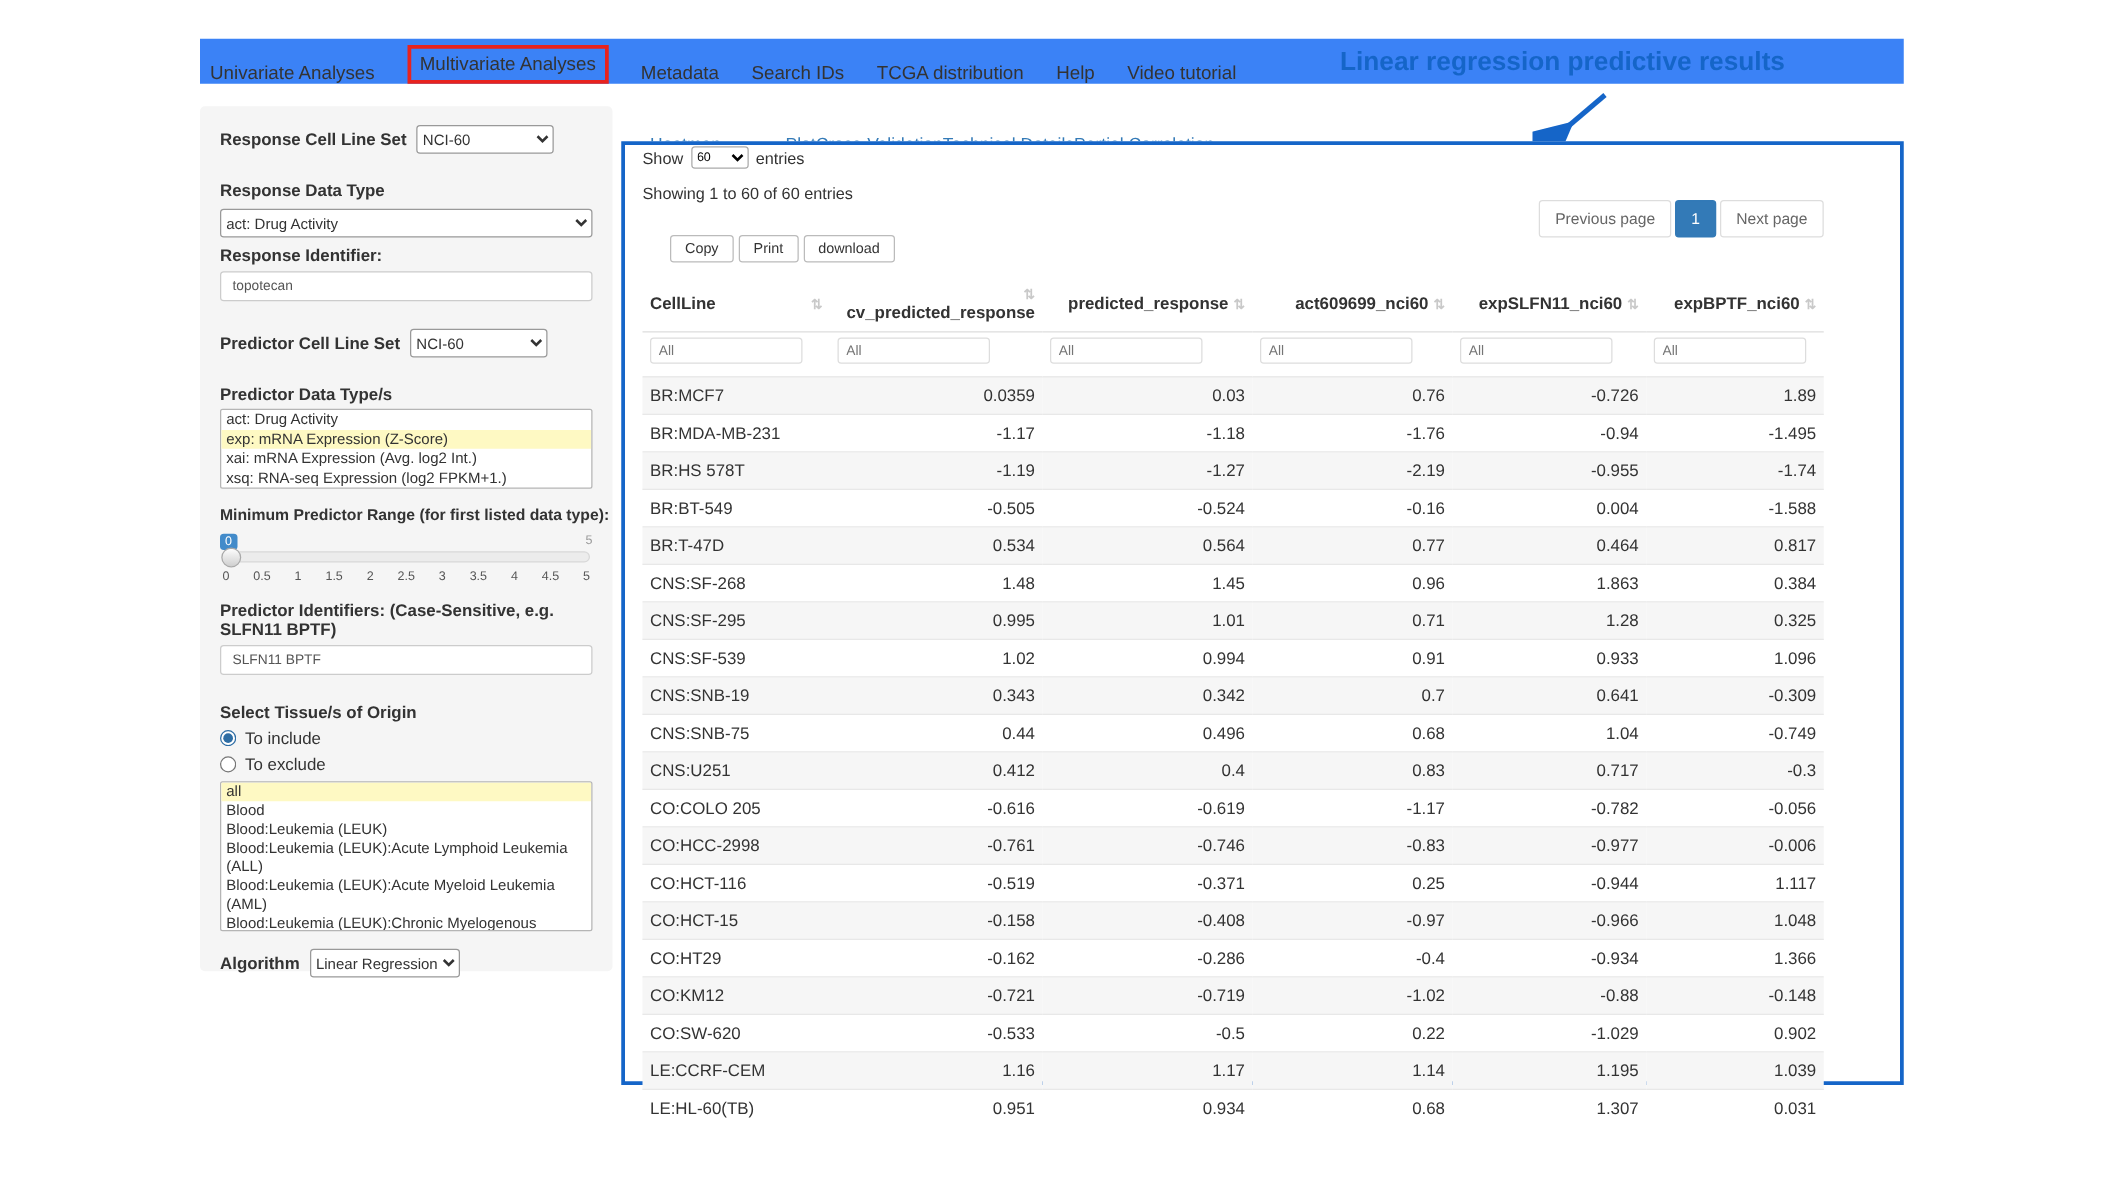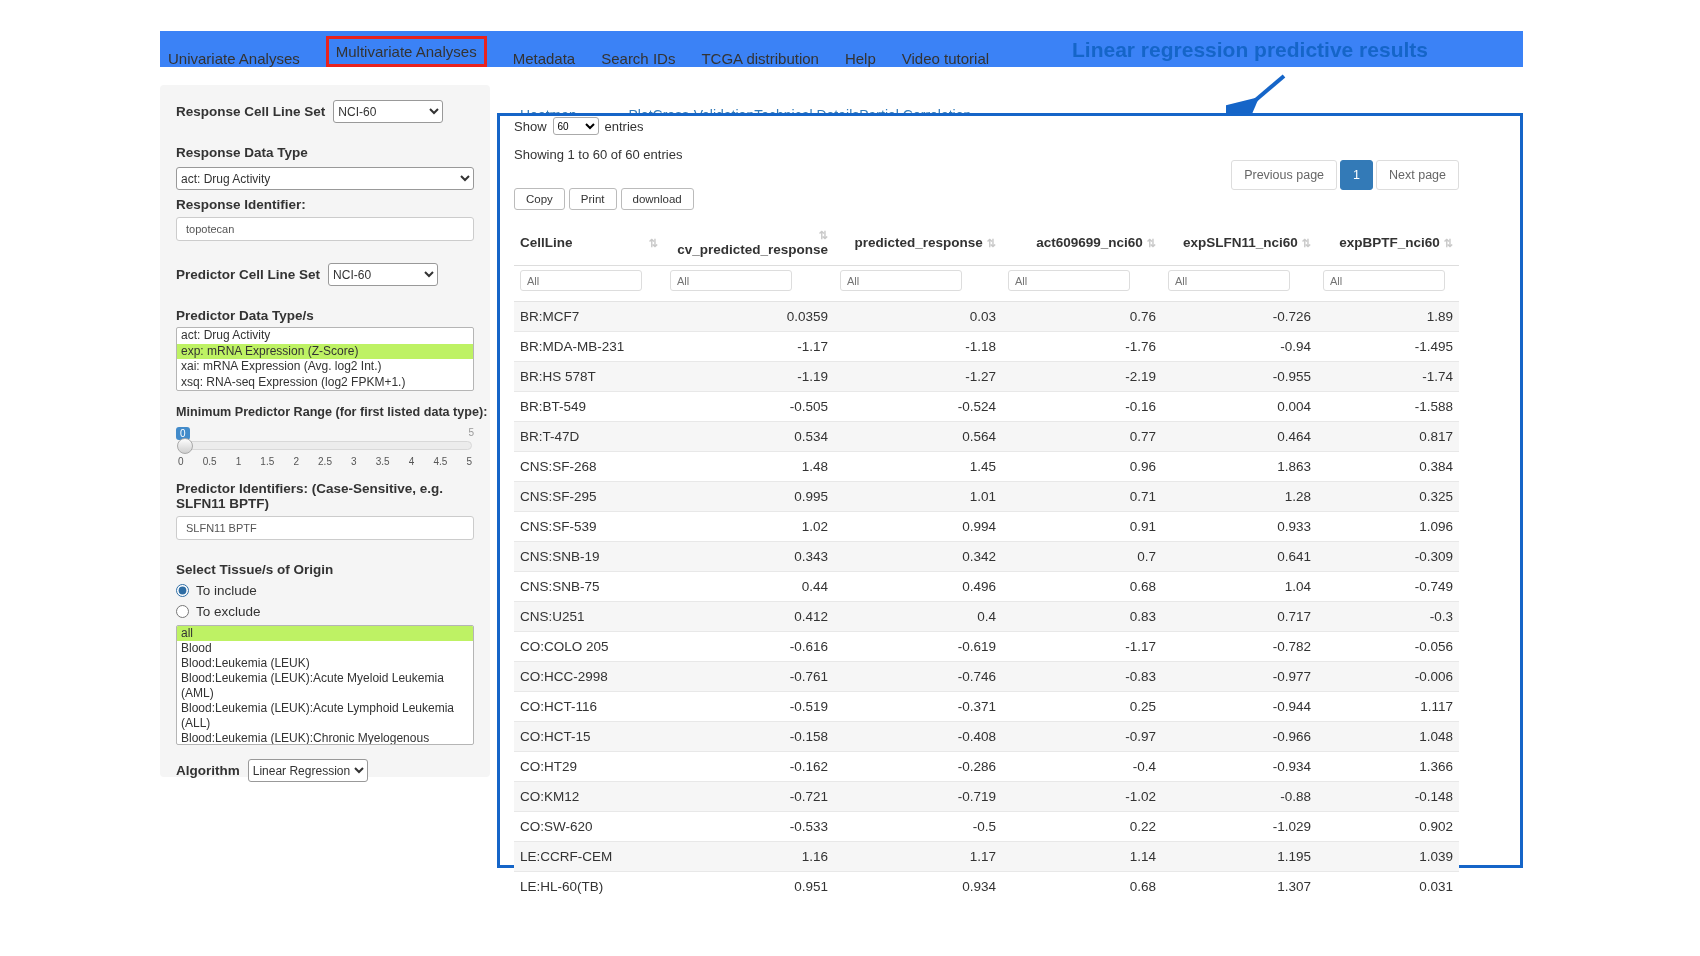--- a/index.html
+++ b/index.html
@@ -18,21 +18,21 @@
   
   .sidebar { position:absolute; left:160px; top:85px; width:330px; height:692px; background:#f5f5f5; border-radius:4px; padding:15px 16px; font-size:13.5px; }
   .inline-row { display:flex; align-items:center; gap:8px; }
   .fld-label { font-weight:bold; font-size:13.5px; color:#333; }
   .mt-lg { margin-top:22px; } .mt-md { margin-top:14px; } .mt-sm { margin-top:7px; }
   .side-select { font-size:12px; height:23px; border:1px solid #999; border-radius:3px; background:#fff; color:#333; }
   .w-small { width:110px; } .w-full { width:100%; }
   .text-input { width:100%; height:24px; border:1px solid #ccc; border-radius:3px; font-size:11px; color:#555; padding:0 9px; background:#fff; margin-top:5px; }
   .listbox { background:#fff; border:1px solid #b5b5b5; border-radius:2px; font-size:12px; margin-top:4px; overflow:hidden; }
   .listbox .opt { padding:0 4px; line-height:15.5px; white-space:nowrap; overflow:hidden; cursor:default; }
-  .listbox .opt.selected { background:#bef264; }
+  .listbox .opt.selected { background:#fef9c3; }
   .listbox.wrap { height:120px; }
   .listbox.wrap .opt { white-space:normal; line-height:15px; }
   .nowrap { white-space:nowrap; font-size:12.6px; }
 
   .slider-wrap { position:relative; margin-top:22px; padding:0 2px; }
   .slider-badge { position:absolute; left:0; top:-14px; background:#428bca; color:#fff; font-size:10px; line-height:13px; padding:0 4px; border-radius:3px; }
   .slider-max { position:absolute; right:0; top:-14px; font-size:10px; color:#999; }
   .slider-track { position:relative; height:9px; background:#ececec; border:1px solid #d8d8d8; border-radius:6px; }
   .slider-handle { position:absolute; left:-2px; top:-4px; width:16px; height:16px; background:linear-gradient(#fdfdfd,#cfcfcf); border:1px solid #a9a9a9; border-radius:50%; cursor:pointer; }
   .slider-ticks { display:flex; justify-content:space-between; font-size:10px; color:#555; margin-top:6px; }
@@ -48,21 +48,21 @@
 
   
   .data-panel { position:absolute; left:497px; top:113px; width:1026px; height:755px; border:3px solid var(--accent); background:#fff; }
   .panel-inner { position:relative; padding:1px 14px; height:100%; }
   .show-row { display:flex; align-items:center; gap:6px; font-size:13px; margin-top:0; }
   .show-select { height:18px; font-size:10px; width:46px; border:1px solid #aaa; border-radius:3px; background:#fff; }
   .showing-text { font-size:13px; margin-top:12px; color:#333; }
   .pagination { position:absolute; top:44px; right:61px; display:flex; align-items:center; }
   .page-btn { border:1px solid #ddd; background:#fff; color:#666; font-size:12.5px; padding:7px 12px; border-radius:3px; cursor:pointer; font-family:inherit; }
   .page-btn.current { background:var(--link); color:#fff; border-color:var(--link); margin:0 3px; padding:7px 12px; }
-  .export-row { margin-top:26px; display:flex; gap:4px; }
+  .export-row { margin-top:26px; display:flex; gap:4px;margin-left:22px; }
   .export-btn { border:1px solid #bbb; background:#fff; font-size:11.5px; padding:4px 11px; border-radius:3px; color:#333; cursor:pointer; font-family:inherit; }
 
   table.data-table { width:945px; border-collapse:collapse; font-size:13.5px; margin-top:9px; }
   .data-table th { text-align:left; font-weight:bold; padding:8px 6px; border-bottom:1px solid #ddd; cursor:pointer; }
   .data-table th.num { text-align:right; }
   .sort-icon { float:right; color:#c9c9c9; font-size:11px; margin-left:4px; margin-top:2px; }
   .data-table tr.filter-row th { padding:4px 6px 10px 6px; border-bottom:1px solid #e3e3e3; cursor:default; }
   .filter-input { width:122px; height:21px; font-size:11px; color:#888; border:1px solid #ddd; border-radius:3px; padding:0 6px; }
   .data-table td { padding:7px 6px; border-top:1px solid #e8e8e8; color:#333; }
   .data-table td.num { text-align:right; }
@@ -156,22 +156,22 @@
       <label class="radio-row">
         <input type="radio" name="tissue" style="">
         <span>To exclude</span>
       </label>
     </div>
 
   <div class="listbox wrap mt-sm">
       <div class="opt selected">all</div>
       <div class="opt">Blood</div>
       <div class="opt">Blood:Leukemia (LEUK)</div>
+      <div class="opt">Blood:Leukemia (LEUK):Acute Lymphoid Leukemia (ALL)</div>
       <div class="opt">Blood:Leukemia (LEUK):Acute Myeloid Leukemia (AML)</div>
-      <div class="opt">Blood:Leukemia (LEUK):Acute Lymphoid Leukemia (ALL)</div>
       <div class="opt">Blood:Leukemia (LEUK):Chronic Myelogenous Leukemia (CML)</div>
     </div>
 
   <div class="inline-row mt-md">
     <span class="fld-label">Algorithm</span>
     <select class="side-select">
       <option>Linear Regression</option>
     </select>
   </div>
 </div>

